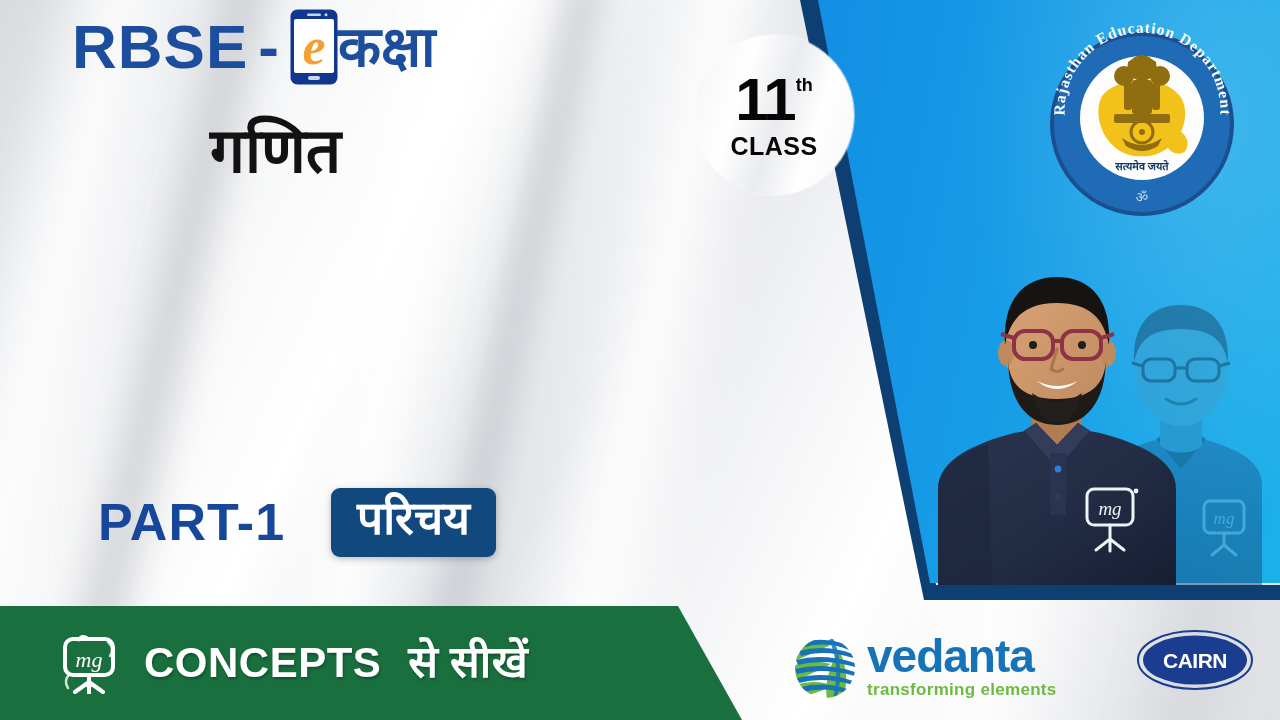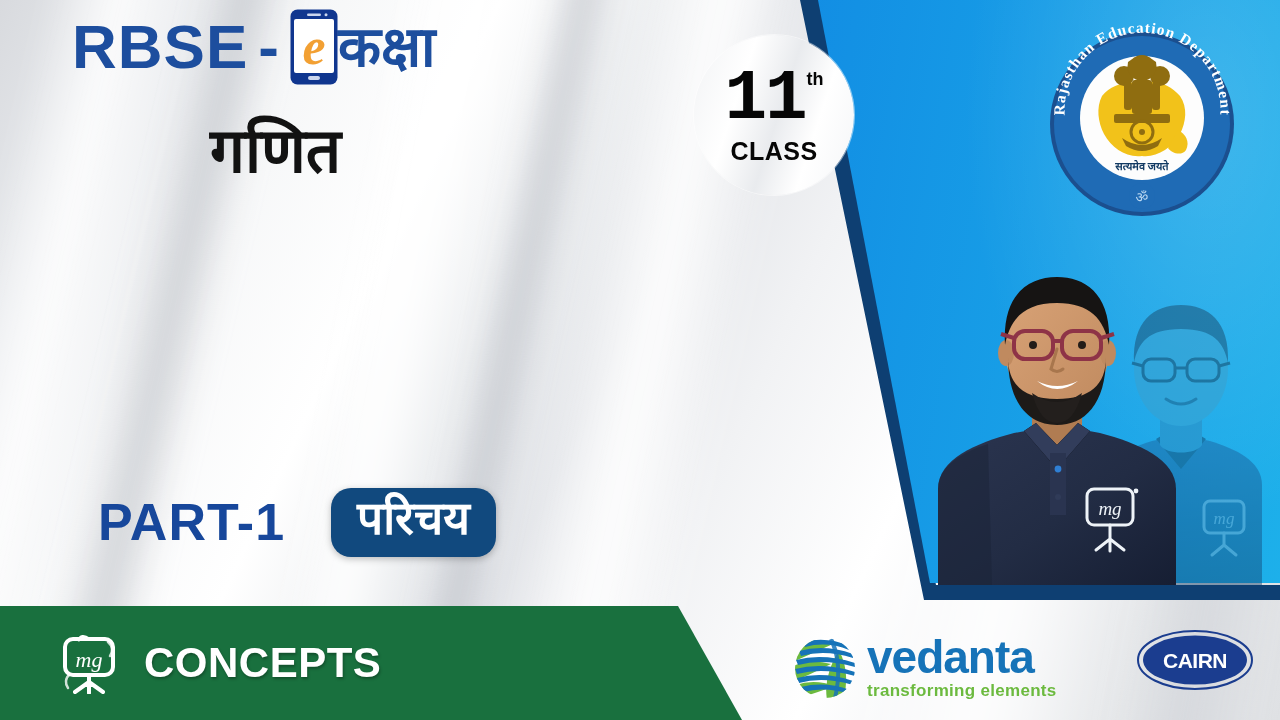--- a/index.html
+++ b/index.html
@@ -72,21 +72,21 @@
 
   
   #class-badge {
     position:absolute; left:694px; top:35px; width:160px; height:160px;
     border-radius:50%;
     background:linear-gradient(108deg,#f2f3f5 0%,#ffffff 30%,#e9ebee 52%,#ffffff 72%,#f4f5f7 100%);
     display:flex; flex-direction:column; align-items:center; justify-content:center;
     box-shadow:0 0 0 1px rgba(255,255,255,.5);
   }
   #class-badge .num-wrap { display:flex; align-items:flex-start; line-height:1; }
-  #class-badge .num { font-size:71px; font-weight:bold; color:#060606; letter-spacing:-2px;font-family:Liberation Mono, monospace; }
+  #class-badge .num { font-size:60px; font-weight:bold; color:#060606; letter-spacing:-2px; }
   #class-badge .ord { font-size:18px; font-weight:bold; color:#060606; margin-top:6px; margin-left:1px; }
   #class-badge .word { font-size:25px; font-weight:bold; color:#060606; letter-spacing:.5px; margin-top:2px; }
 
   
   #dept-logo { position:absolute; left:1040px; top:18px; width:205px; height:205px; }
   #dept-logo svg { display:block; width:100%; height:100%; }
 
   
   #brand-row {
     position:absolute; left:52px; top:4px; width:620px; height:86px;
@@ -118,21 +118,21 @@
     position:absolute; left:52px; top:318px;
     font-size:100px; font-weight:bold; color:#2b1710; line-height:1.05;
     font-family:"Liberation Serif","DejaVu Serif",serif;
     letter-spacing:1px;
   }
   #part-row { position:absolute; left:52px; top:488px; display:flex; align-items:center;margin-left:46px; }
   #part-label { font-size:52px; font-weight:bold; color:#17479b; letter-spacing:1px; line-height:1; }
   #topic-badge {
     margin-left:46px;
     background:#11497e;
-    border-radius:20px;
+    border-radius:9px;
     padding:6px 26px 12px 26px;
     color:#ffffff;
     font-size:46px; font-weight:bold; line-height:1.1;
     font-family:"Liberation Serif","DejaVu Serif",serif;
     box-shadow:0 2px 7px rgba(0,0,0,.25);
   }
 
   
   #presenters { position:absolute; left:900px; top:225px; width:380px; height:360px; overflow:hidden; }
   #presenter-back, #presenter-front { position:absolute; }
@@ -151,21 +151,21 @@
   #mg-logo-footer { width:62px; height:62px; margin-left:58px; }
   #mg-logo-footer svg { display:block; width:100%; height:100%; }
   #tagline {
     margin-left:24px; color:#ffffff; font-weight:bold; font-size:42px; line-height:1;
     letter-spacing:.5px; text-shadow:1px 2px 3px rgba(0,0,0,.3);
     display:flex; align-items:baseline; gap:27px;
   }
   #tagline .hin { font-family:"Liberation Serif","DejaVu Serif",serif; font-size:44px; }
 
   
-  #vedanta-logo { position:absolute; left:793px; top:636px; width:330px; height:82px; display:flex; align-items:flex-start; }
+  #vedanta-logo { position:absolute; left:793px; top:618px; width:330px; height:82px; display:flex; align-items:flex-end; }
   #vedanta-mark { width:64px; height:64px; }
   #vedanta-mark svg { display:block; }
   #vedanta-text { margin-left:10px; }
   #vedanta-name { font-size:46px; font-weight:bold; color:#1673b8; line-height:.95; letter-spacing:-1px; }
   #vedanta-sub { font-size:17px; font-weight:bold; color:#6cba3f; letter-spacing:.3px; margin-top:1px; }
   #cairn-logo { position:absolute; left:1136px; top:629px; width:118px; height:62px; }
   #cairn-logo svg { display:block; width:100%; height:100%; }
 </style>
 </head>
 <body>
@@ -368,20 +368,21 @@
         <rect x="7" y="7" width="48" height="36" rx="8" fill="none" stroke="#ffffff" stroke-width="4"></rect>
         <text x="31" y="35" text-anchor="middle" font-family="Liberation Serif, serif" font-style="italic" font-size="22" fill="#ffffff">mg</text>
         <path d="M31 43 L31 50 M31 50 L17 60 M31 50 L45 60 M31 50 L31 61" stroke="#ffffff" stroke-width="4" fill="none" stroke-linecap="round"></path>
         <path d="M31 7 C26 3 22 4 21 8" stroke="#ffffff" stroke-width="3" fill="none" stroke-linecap="round"></path>
         <path d="M50 10 C55 14 55 20 52 24" stroke="#ffffff" stroke-width="2.5" fill="none" stroke-linecap="round" opacity=".8"></path>
         <path d="M12 42 C7 46 7 52 10 56" stroke="#ffffff" stroke-width="2.5" fill="none" stroke-linecap="round" opacity=".8"></path>
       </svg>
     </span>
     <span id="tagline">
       <span>CONCEPTS</span>
+      <span class="hin">से सीखें</span>
     </span>
   </div>
 
   <div id="vedanta-logo">
     <span id="vedanta-mark">
       <svg width="64" height="64" viewBox="0 0 64 64" xmlns="http://www.w3.org/2000/svg">
         <defs>
           <clipPath id="globeClip">
               <circle cx="32" cy="32" r="30"></circle>
             </clipPath>

